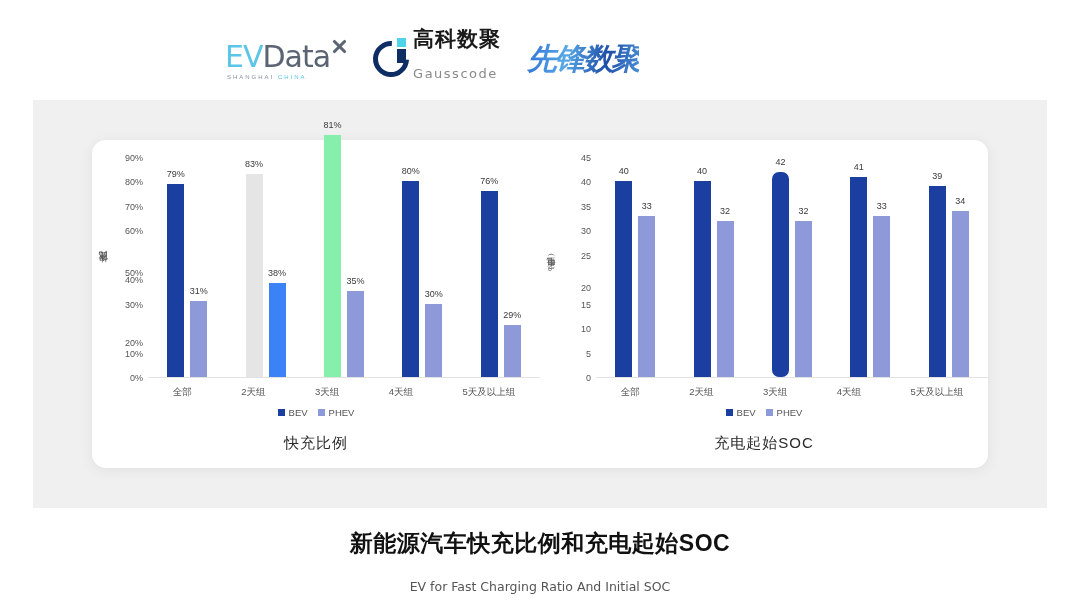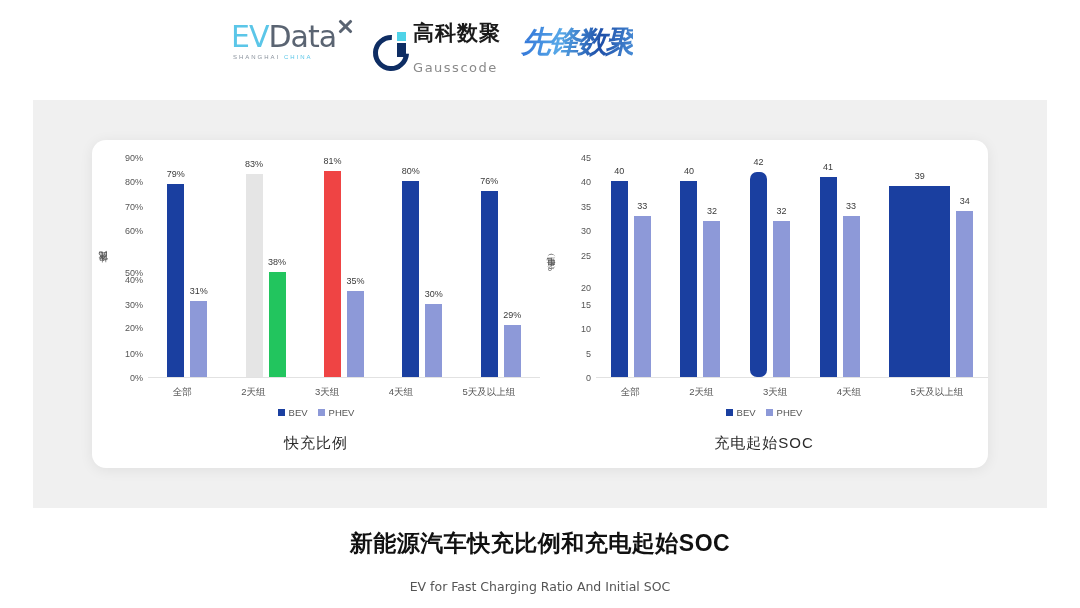--- a/index.html
+++ b/index.html
@@ -5,21 +5,21 @@
   html,body{margin:0;padding:0;}
   body{
     width:1080px;height:608px;background:#ffffff;
     font-family:"Liberation Sans","DejaVu Sans",sans-serif;
     overflow:hidden;position:relative;
   }
 
   
   .logo-strip{
     position:absolute;left:0;top:22px;width:864px;height:58px;
-    display:flex;align-items:flex-start;justify-content:center;gap:20px;
+    display:flex;align-items:flex-end;justify-content:center;gap:26px;
   }
   .logo{display:flex;align-items:center;}
 
   
   .evdata{flex-direction:column;align-items:flex-start;}
   .evdata-main{display:flex;align-items:flex-start;line-height:1;}
   .ev-txt{font-size:30px;font-weight:400;color:#5BC6E8;letter-spacing:-1px;
           font-family:"DejaVu Sans",sans-serif;}
   .data-txt{font-size:30px;font-weight:400;color:#5A6472;letter-spacing:-1px;
           font-family:"DejaVu Sans",sans-serif;}
@@ -172,21 +172,21 @@
 
 <div class="charts" id="charts">
     <div class="chart-block">
       <div class="plot-wrap">
         <div class="yaxis-title">
           <span>快充占比</span>
         </div>
         <div class="yticks">
           <div class="ytick" style="top: 220px;">0%</div>
           <div class="ytick" style="top: 195.556px;">10%</div>
-          <div class="ytick" style="top: 170px;">20%</div>
+          <div class="ytick" style="top: 185px;">20%</div>
           <div class="ytick" style="top: 146.667px;">30%</div>
           <div class="ytick" style="top: 122.222px;">40%</div>
           <div class="ytick" style="top: 115px;">50%</div>
           <div class="ytick" style="top: 73.3333px;">60%</div>
           <div class="ytick" style="top: 48.8889px;">70%</div>
           <div class="ytick" style="top: 24.4444px;">80%</div>
           <div class="ytick" style="top: 0px;">90%</div>
         </div>
         <div class="plot">
           <div class="group">
@@ -194,26 +194,26 @@
               <span class="val">79%</span>
             </div>
             <div class="bar phev" style="height: 75.7778px; background: rgb(141, 153, 216);">
               <span class="val">31%</span>
             </div>
           </div>
           <div class="group">
             <div class="bar bev" style="height: 202.889px; background: #e5e5e5;">
               <span class="val">83%</span>
             </div>
-            <div class="bar phev" style="height: 105px; background: #22c55e; margin-top: 28px;">
+            <div class="bar phev" style="height: 94px; background: #3b82f6; margin-top: 28px;">
               <span class="val">38%</span>
             </div>
           </div>
           <div class="group">
-            <div class="bar bev" style="height: 206px; background: #ef4444;">
+            <div class="bar bev" style="height: 242px; background: #86efac;">
               <span class="val">81%</span>
             </div>
             <div class="bar phev" style="height: 85.5556px; background: rgb(141, 153, 216);">
               <span class="val">35%</span>
             </div>
           </div>
           <div class="group">
             <div class="bar bev" style="height: 195.556px; background: rgb(26, 63, 160);">
               <span class="val">80%</span>
             </div>
@@ -294,21 +294,21 @@
           </div>
           <div class="group">
             <div class="bar bev" style="height: 200.444px; background: rgb(26, 63, 160);">
               <span class="val">41</span>
             </div>
             <div class="bar phev" style="height: 161.333px; background: rgb(141, 153, 216);">
               <span class="val">33</span>
             </div>
           </div>
           <div class="group">
-            <div class="bar bev" style="height: 190.667px; background: rgb(26, 63, 160); padding-left: 44px;">
+            <div class="bar bev" style="height: 190.667px; background: rgb(26, 63, 160);">
               <span class="val">39</span>
             </div>
             <div class="bar phev" style="height: 166.222px; background: rgb(141, 153, 216);">
               <span class="val">34</span>
             </div>
           </div>
         </div>
       </div>
       <div class="xlabels">
         <div class="xlabel">全部</div>

